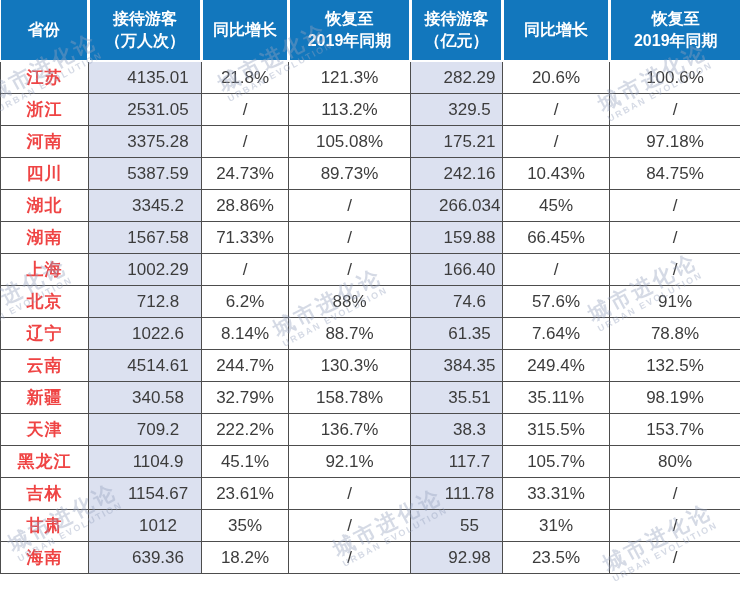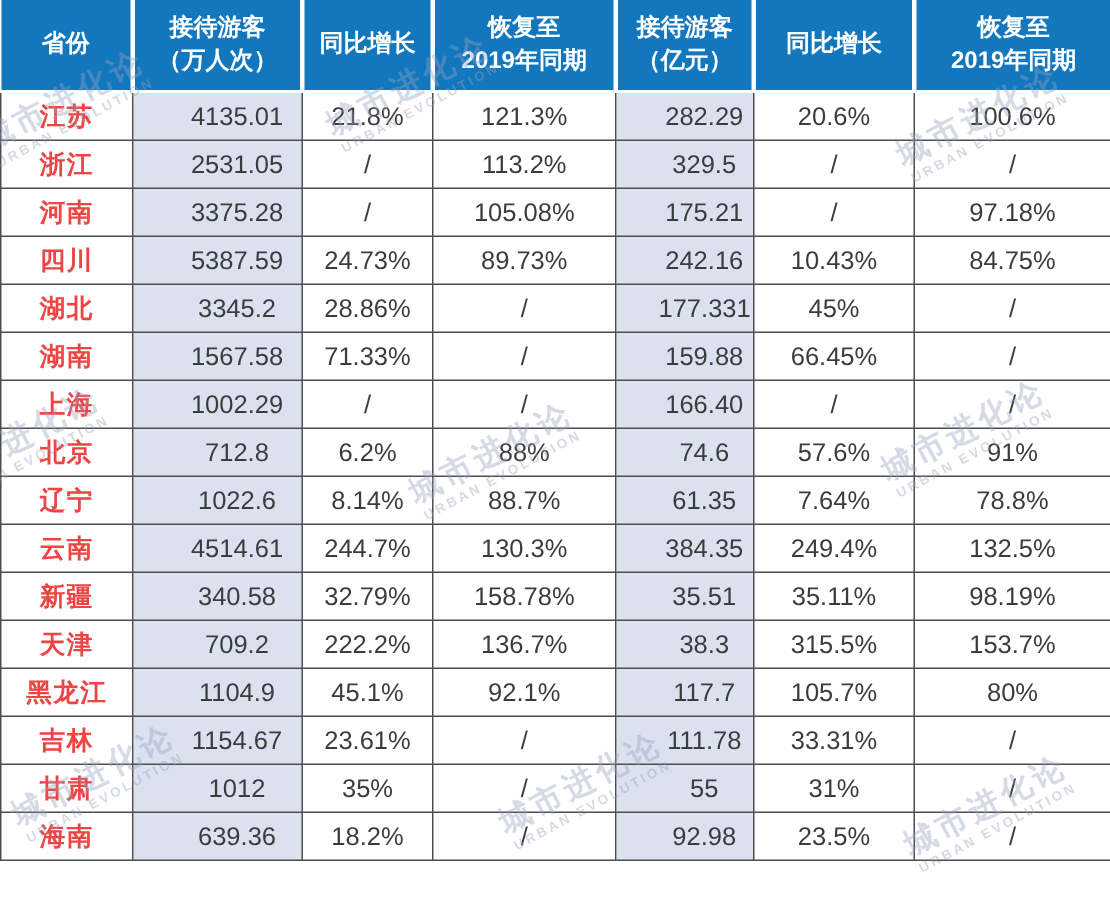--- a/index.html
+++ b/index.html
@@ -152,21 +152,21 @@
           <td>89.73%</td>
           <td class="hl">242.16</td>
           <td>10.43%</td>
           <td>84.75%</td>
         </tr>
         <tr>
           <td class="province">湖北</td>
           <td class="hl">3345.2</td>
           <td>28.86%</td>
           <td>/</td>
-          <td class="hl">177.331</td>
+          <td class="hl">266.034</td>
           <td>45%</td>
           <td>/</td>
         </tr>
         <tr>
           <td class="province">湖南</td>
           <td class="hl">1567.58</td>
           <td>71.33%</td>
           <td>/</td>
           <td class="hl">159.88</td>
           <td>66.45%</td>

